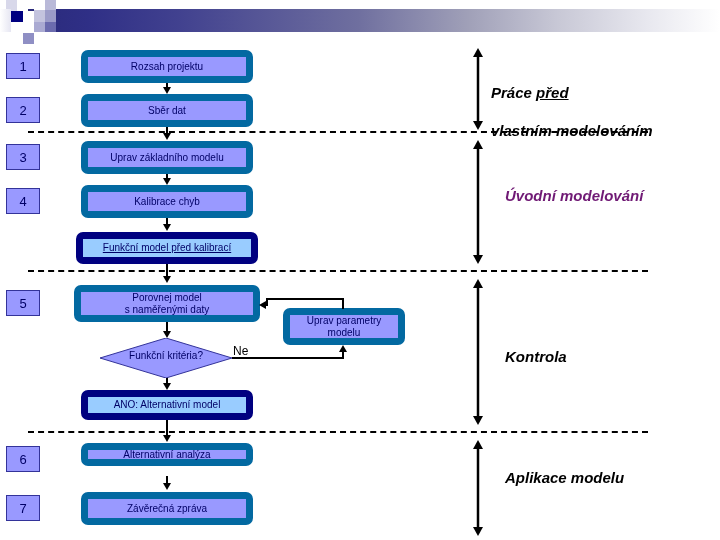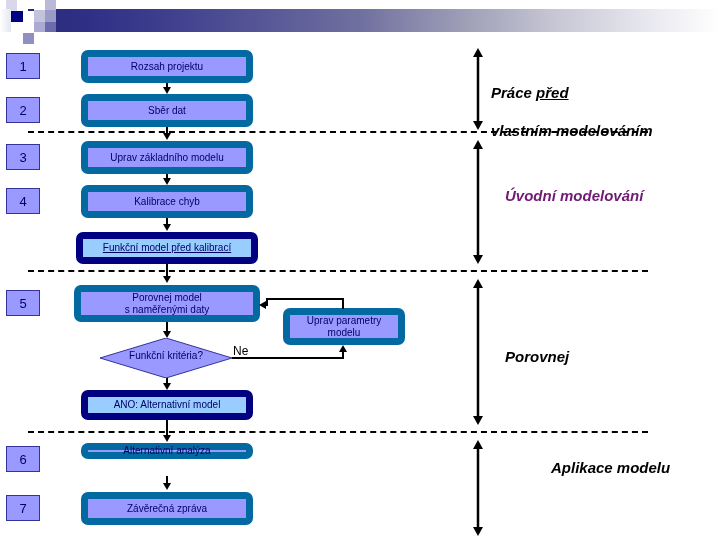--- a/index.html
+++ b/index.html
@@ -225,21 +225,21 @@
 
 <div class="fbox" style="left:283px; top:308px; width:122px; height:37px; white-space:pre-line;">
   <span>Uprav parametry
 modelu</span>
 </div>
 
 <div class="fbox light" style="left:81px; top:390px; width:172px; height:30px;">
   <span>ANO: Alternativní model</span>
 </div>
 
-<div class="fbox" style="left:81px; top:443px; width:172px; height:16px;text-align:center;">
+<div class="fbox" style="left:81px; top:443px; width:172px; height:23px;text-align:center;">
   <span>Alternativní analýza</span>
 </div>
 
 <div class="fbox" style="left:81px; top:492px; width:172px; height:33px;">
   <span>Závěrečná zpráva</span>
 </div>
 
 <div id="decision-diamond">
   <svg width="132" height="40" viewBox="0 0 132 40">
     <polygon points="66,0 132,20 66,40 0,20" fill="#9999ff" stroke="#333399" stroke-width="1"></polygon>
@@ -320,15 +320,15 @@
   </svg>
 </div>
 
 <div class="caption" style="left:491px; top:64px;">
   <span>Práce </span><span class="u">před</span><br>
   <span>vlastním modelováním</span>
 </div>
 
 <div class="caption red" style="left:505px; top:186px;">Úvodní modelování</div>
 
-<div class="caption" style="left:505px; top:347px;">Porovnej</div>
-
-<div class="caption" style="left:505px; top:458px;margin-left:46px;">Aplikace modelu</div>
+<div class="caption" style="left:505px; top:347px;">Kontrola</div>
+
+<div class="caption" style="left:505px; top:468px;">Aplikace modelu</div>
 
 </body></html>

